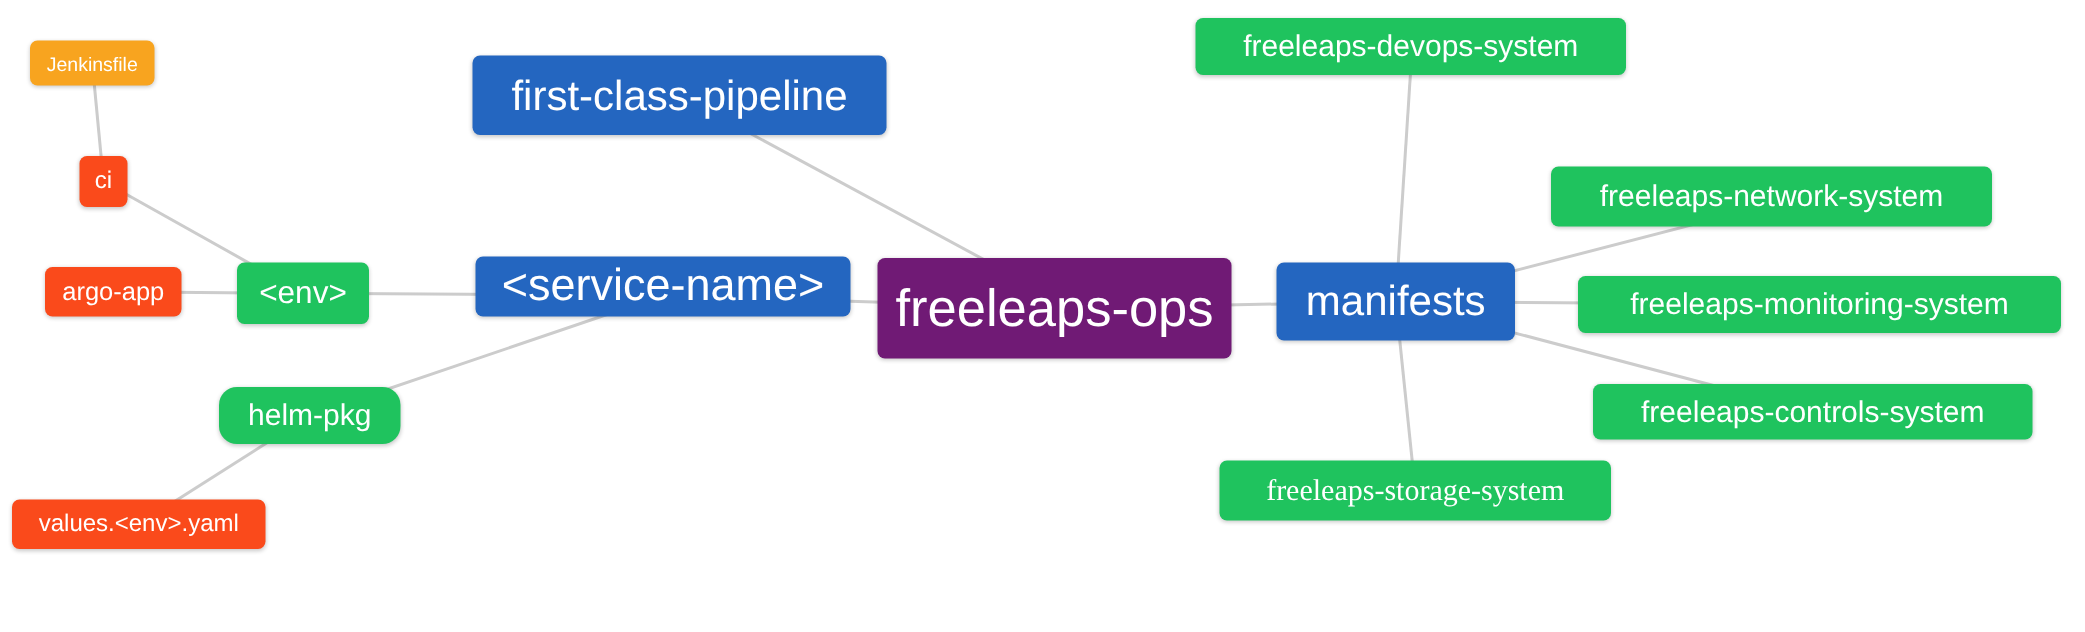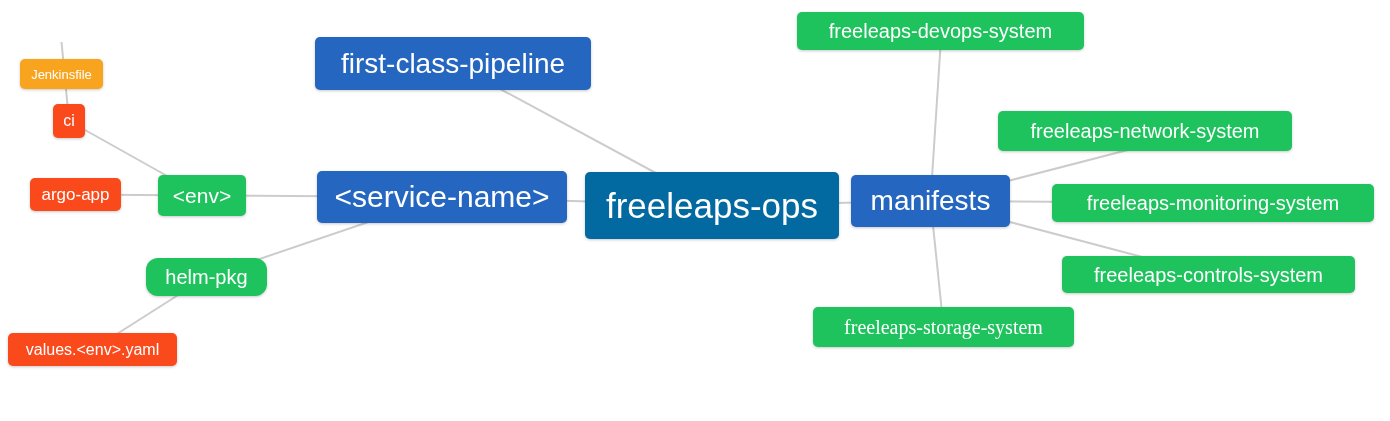--- a/index.html
+++ b/index.html
@@ -55,54 +55,54 @@
       <line x1="75.5" y1="194.5" x2="202" y2="195.5" stroke="#cccccc" stroke-width="2"></line>
       <line x1="61.5" y1="42" x2="69" y2="121" stroke="#cccccc" stroke-width="2"></line>
       <line x1="92.5" y1="349.5" x2="206.5" y2="277" stroke="#cccccc" stroke-width="2"></line>
       <line x1="940.5" y1="46" x2="930.5" y2="201" stroke="#cccccc" stroke-width="2"></line>
       <line x1="1201" y1="131" x2="930.5" y2="201" stroke="#cccccc" stroke-width="2"></line>
       <line x1="1213" y1="203" x2="930.5" y2="201" stroke="#cccccc" stroke-width="2"></line>
       <line x1="1208.5" y1="274.5" x2="930.5" y2="201" stroke="#cccccc" stroke-width="2"></line>
       <line x1="943.5" y1="327" x2="930.5" y2="201" stroke="#cccccc" stroke-width="2"></line>
     </svg>
 
-<div class="node" style="left: 585px; top: 172px; width: 254px; height: 67px; background: #0369a1; align-items: center;">
+<div class="node" style="left: 585px; top: 172px; width: 236px; height: 67px; background: #701a75; align-items: center;">
     <span class="node-label" style="font-size: 35px;">freeleaps-ops</span>
   </div>
     <div class="node" style="left: 315px; top: 37px; width: 276px; height: 53px; background: rgb(36, 102, 192);">
     <span class="node-label" style="font-size: 28px;">first-class-pipeline</span>
   </div>
-    <div class="node" style="left: 317px; top: 171px; width: 250px; height: 52px; background: rgb(36, 102, 192);">
+    <div class="node" style="left: 317px; top: 171px; width: 250px; height: 40px; background: rgb(36, 102, 192);">
     <span class="node-label" style="font-size: 30px;">&lt;service-name&gt;</span>
   </div>
     <div class="node" style="left: 158px; top: 175px; width: 88px; height: 41px; background: rgb(31, 195, 94);">
     <span class="node-label" style="font-size: 21px;">&lt;env&gt;</span>
   </div>
     <div class="node" style="left: 851px; top: 175px; width: 159px; height: 52px; background: rgb(36, 102, 192);">
     <span class="node-label" style="font-size: 28px;">manifests</span>
   </div>
     <div class="node" style="left: 146px; top: 258px; width: 121px; height: 38px; background: rgb(31, 195, 94); border-radius: 12px;">
     <span class="node-label" style="font-size: 20px;">helm-pkg</span>
   </div>
     <div class="node" style="left: 53px; top: 104px; width: 32px; height: 34px; background: rgb(250, 74, 27);">
     <span class="node-label" style="font-size: 16px;">ci</span>
   </div>
     <div class="node" style="left: 30px; top: 178px; width: 91px; height: 33px; background: rgb(250, 74, 27);">
     <span class="node-label" style="font-size: 17px;">argo-app</span>
   </div>
-    <div class="node" style="left: 20px; top: 27px; width: 83px; height: 30px; background: rgb(248, 164, 31); margin-top: 32px;">
+    <div class="node" style="left: 20px; top: 27px; width: 83px; height: 30px; background: rgb(248, 164, 31);">
     <span class="node-label" style="font-size: 13px;">Jenkinsfile</span>
   </div>
     <div class="node" style="left: 8px; top: 333px; width: 169px; height: 33px; background: rgb(250, 74, 27);">
     <span class="node-label" style="font-size: 16px;">values.&lt;env&gt;.yaml</span>
   </div>
     <div class="node" style="left: 797px; top: 12px; width: 287px; height: 38px; background: rgb(31, 195, 94);">
     <span class="node-label" style="font-size: 20px;">freeleaps-devops-system</span>
   </div>
-    <div class="node" style="left: 998px; top: 111px; width: 294px; height: 40px; background: rgb(31, 195, 94);">
+    <div class="node" style="left: 1034px; top: 111px; width: 294px; height: 40px; background: rgb(31, 195, 94);">
     <span class="node-label" style="font-size: 20px;">freeleaps-network-system</span>
   </div>
     <div class="node" style="left: 1052px; top: 184px; width: 322px; height: 38px; background: rgb(31, 195, 94);">
     <span class="node-label" style="font-size: 20px;">freeleaps-monitoring-system</span>
   </div>
     <div class="node" style="left: 1062px; top: 256px; width: 293px; height: 37px; background: rgb(31, 195, 94);">
     <span class="node-label" style="font-size: 20px;">freeleaps-controls-system</span>
   </div>
     <div class="node" style="left: 813px; top: 307px; width: 261px; height: 40px; background: rgb(31, 195, 94); font-family: Liberation Serif, serif;">
     <span class="node-label" style="font-size: 20px;">freeleaps-storage-system</span>

